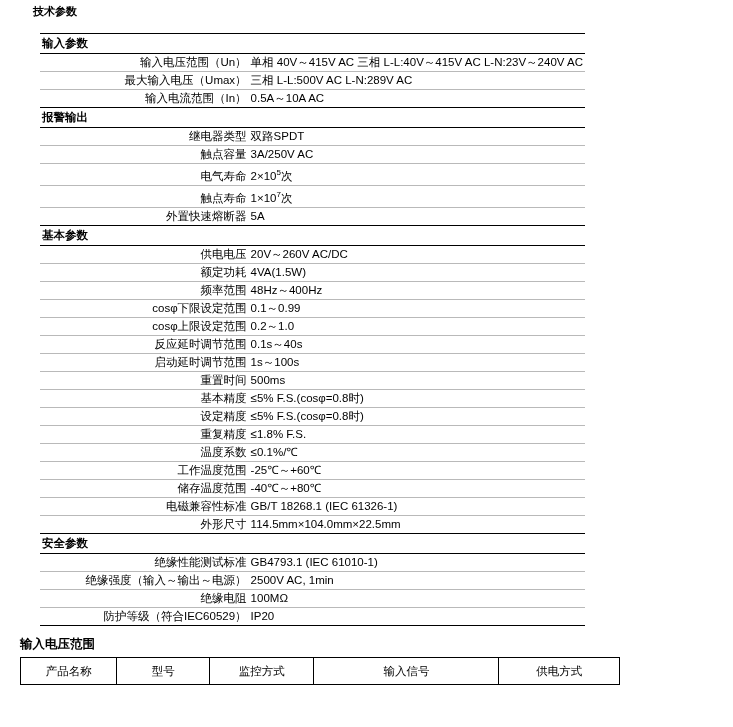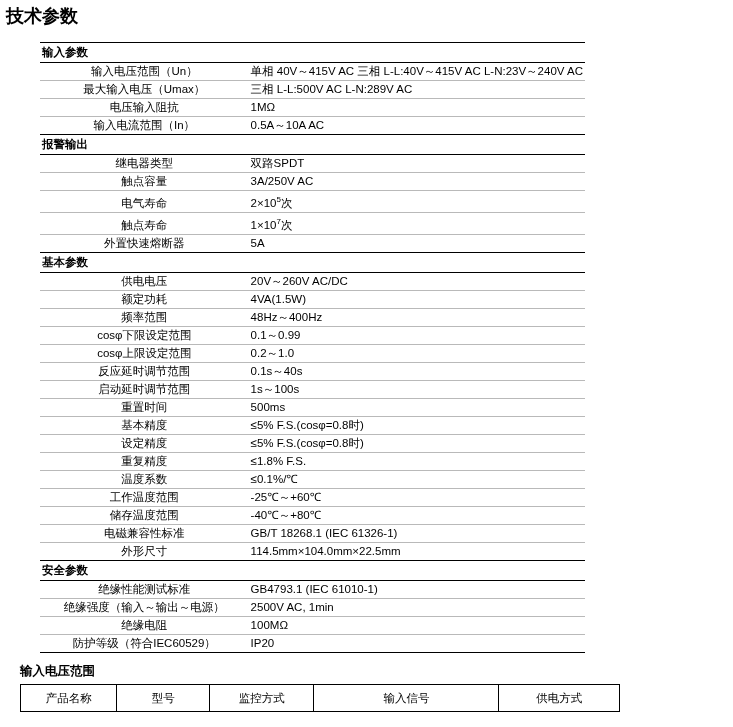--- a/index.html
+++ b/index.html
@@ -16,24 +16,25 @@
     position: relative;
     overflow: hidden;
   }
   .page {
     position: relative;
     width: 733px;
     height: 727px;
     box-sizing: border-box;
   }
   .section-title {
-    font-size: 18px;
+    font-size: 11px;
     font-weight: bold;
     color: #000;
     padding: 4px 0 2px 6px;
+    margin-left: 27px;
   }
   .spec-wrap {
     margin: 4px 0 0 40px;
     width: 545px;
   }
   table.spec {
     border-collapse: collapse;
     width: 100%;
     font-size: 11.5px;
     margin-top: 12px;
@@ -45,21 +46,21 @@
     white-space: nowrap;
   }
   tr.group td {
     font-weight: bold;
     border-top: 1.2px solid #000;
     border-bottom: 1.2px solid #000;
     padding-top: 2px;
     padding-bottom: 2px;
   }
   tr.row td.label {
-    text-align: center;
+    text-align: right;
     border-bottom: 0.6px solid #b9b9b9;
     width: 48%;
   }
   tr.row td.value {
     border-bottom: 0.6px solid #b9b9b9;
   }
   tr.row.last td {
     border-bottom: 1.2px solid #000;
   }
   tr.group.first td {
@@ -115,24 +116,20 @@
         <tr class="group first">
           <td colspan="2">输入参数</td>
         </tr>
         <tr class="row">
           <td class="label">输入电压范围（Un）</td>
           <td class="value">单相 40V～415V AC  三相 L-L:40V～415V AC  L-N:23V～240V AC</td>
         </tr>
         <tr class="row">
           <td class="label">最大输入电压（Umax）</td>
           <td class="value">三相 L-L:500V AC  L-N:289V AC</td>
-        </tr>
-        <tr class="row">
-          <td class="label">电压输入阻抗</td>
-          <td class="value">1MΩ</td>
         </tr>
         <tr class="row last">
           <td class="label">输入电流范围（In）</td>
           <td class="value">0.5A～10A AC</td>
         </tr>
 
         <tr class="group">
           <td colspan="2">报警输出</td>
         </tr>
         <tr class="row">

